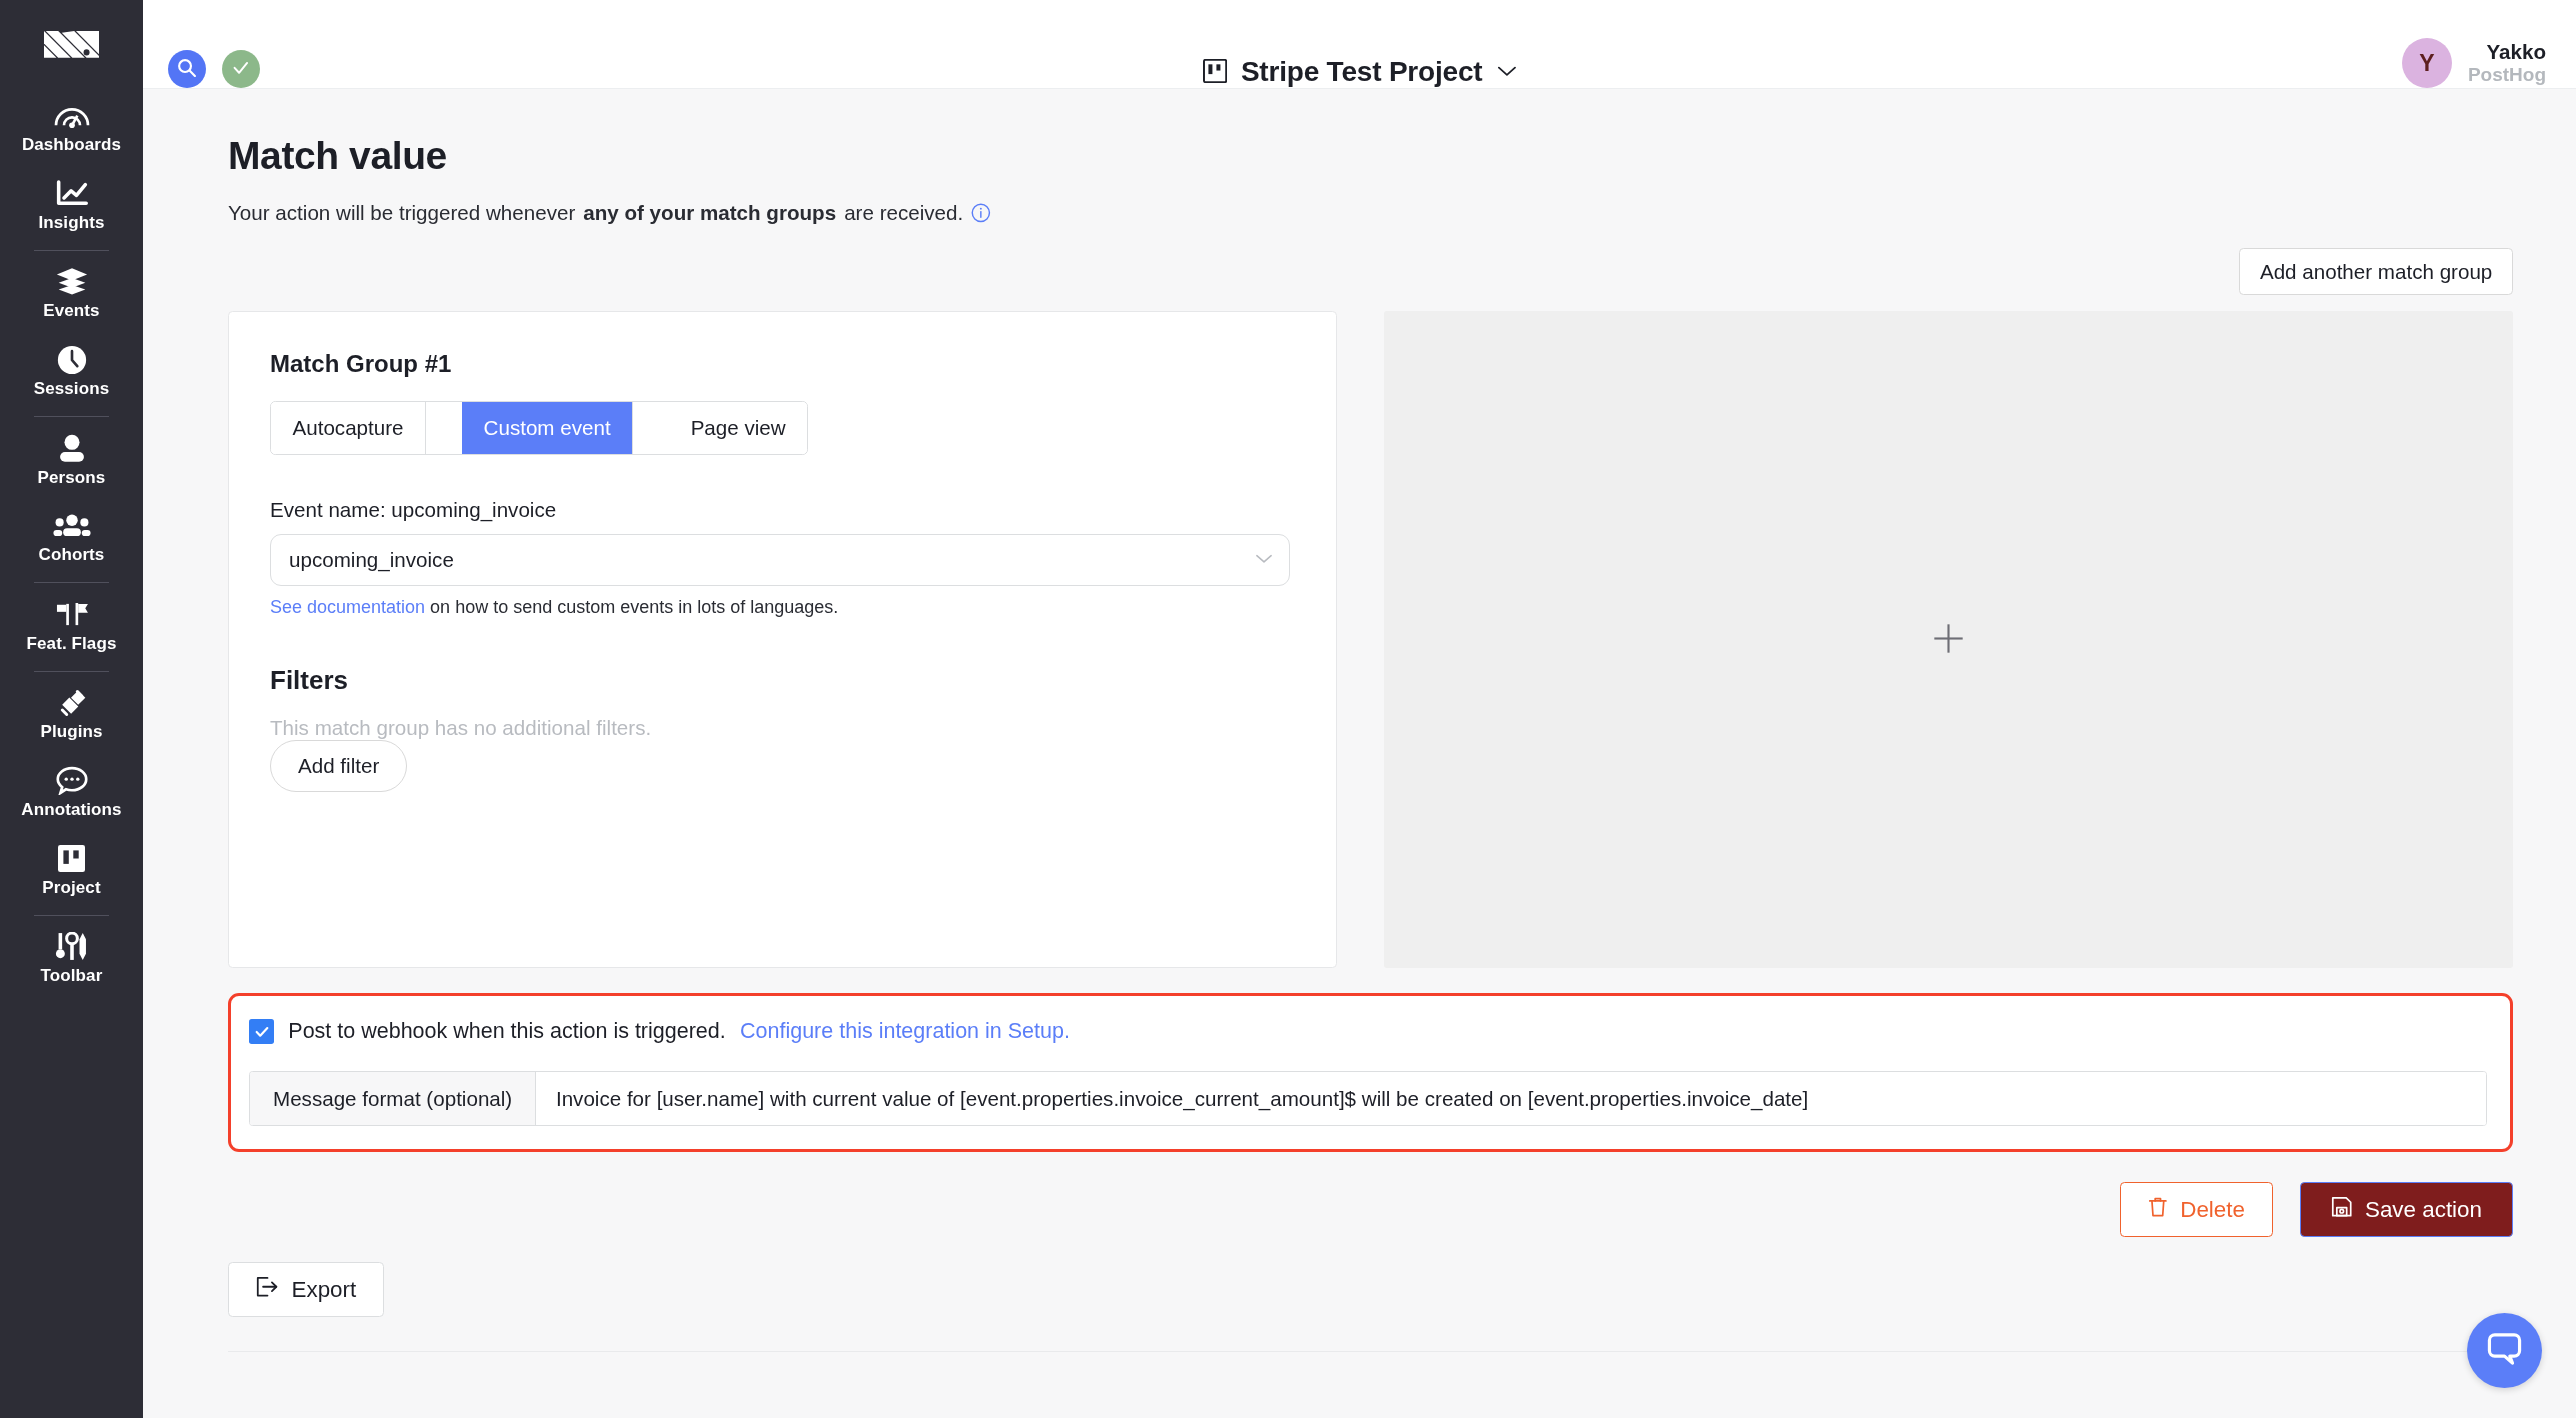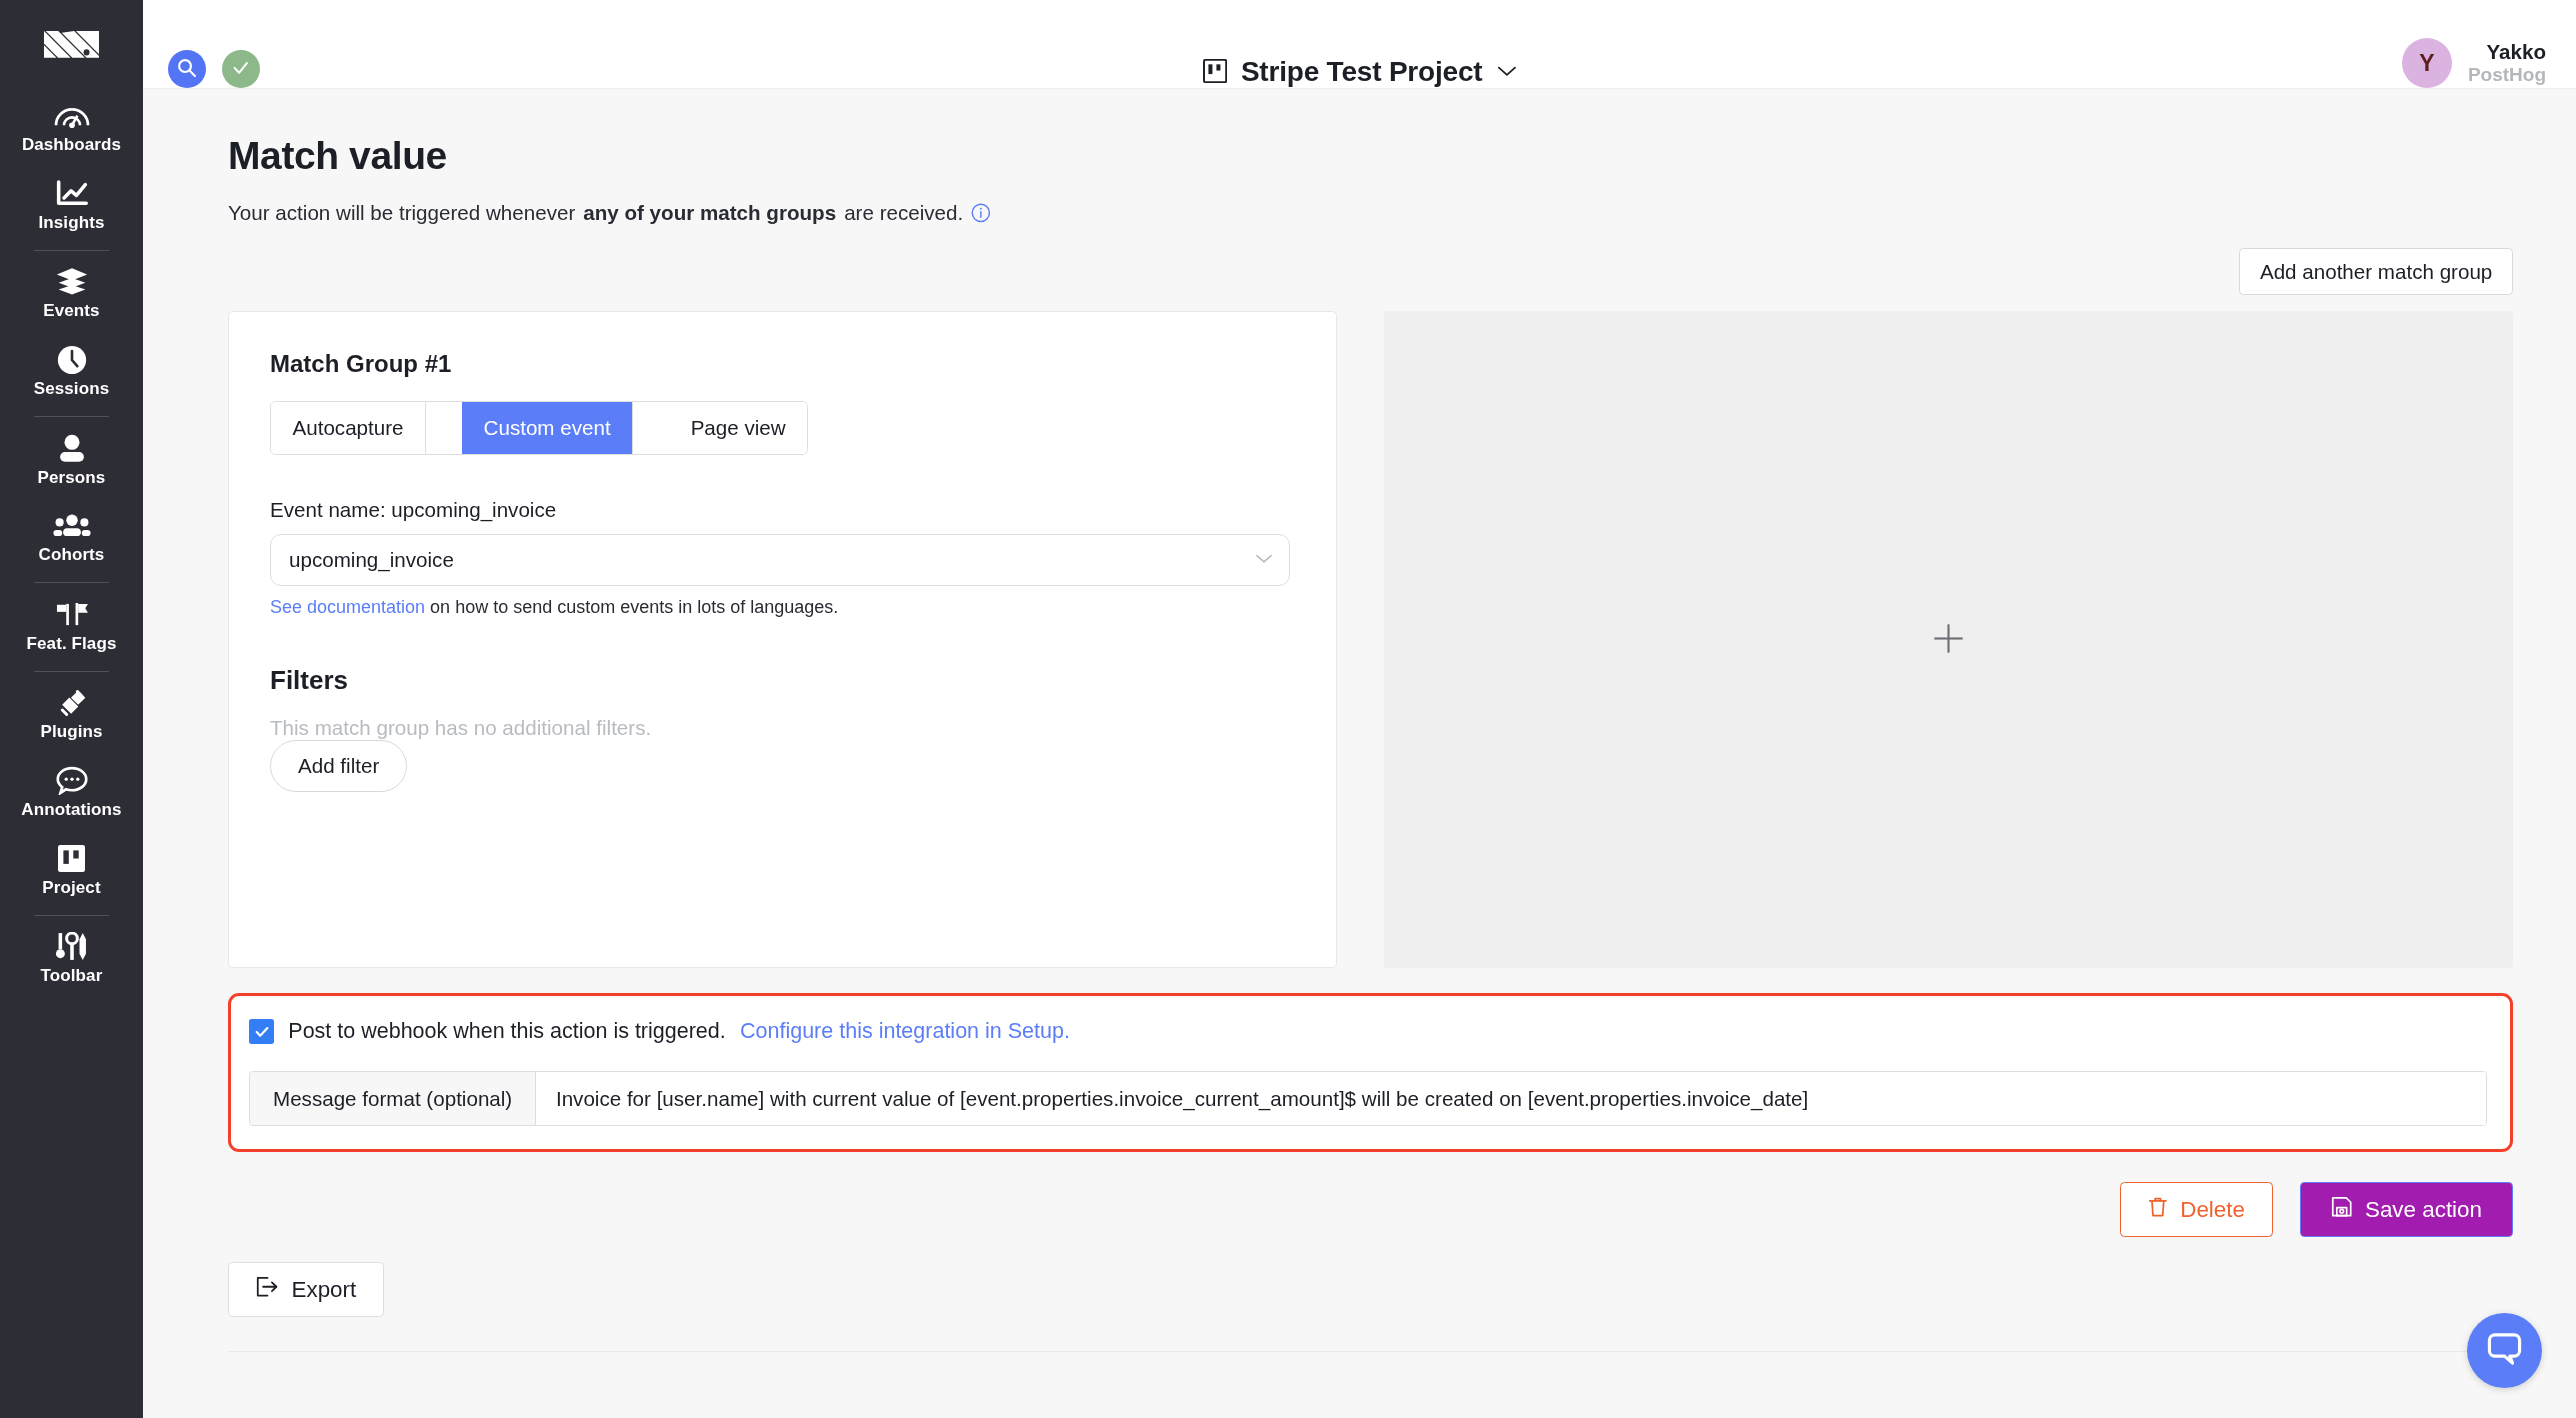--- a/index.html
+++ b/index.html
@@ -299,21 +299,21 @@
   .btn-delete {
     height: 55px; padding: 0 27px;
     border: 0.9px solid #f0622d;
     color: #f0622d;
     font-size: 22.4px;
     background: #fff;
     border-radius: 4.5px;
   }
   .btn-save {
     height: 55px; padding: 0 30px;
-    background: #a21caf;
+    background: #7f1d1d;
     color: #ffffff;
     border: 0.9px solid #5b7ef8;
     font-size: 22.4px;
     border-radius: 4.5px;
   }
   .export-row { margin-top: 25px; }
   .btn-export {
     height: 55px; padding: 0 27px;
     font-size: 22.4px;
     border: 0.9px solid #dcdee0;

